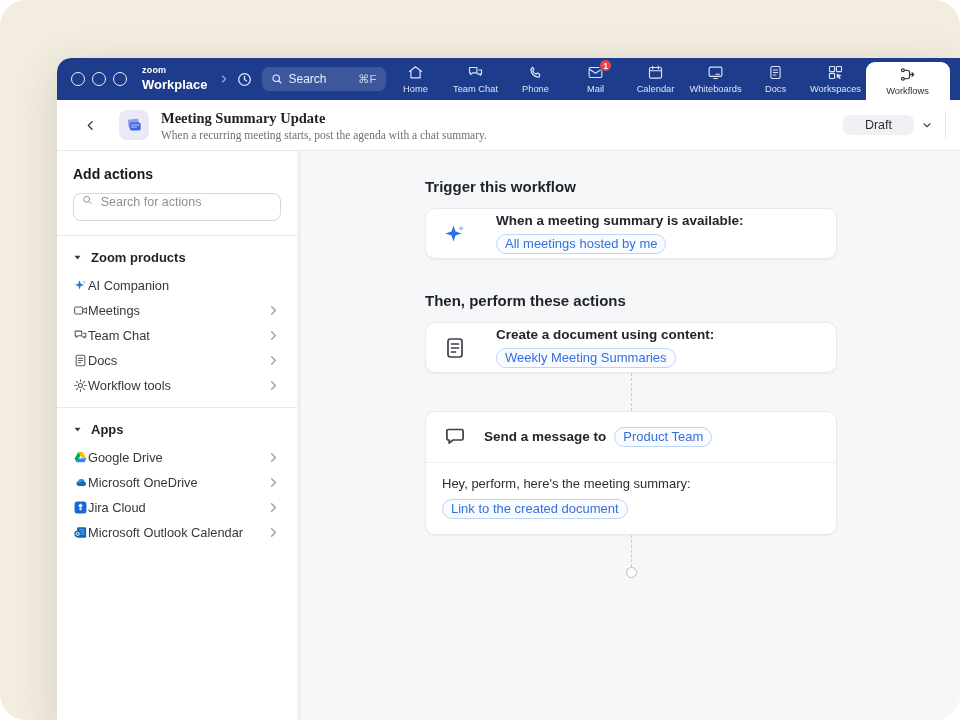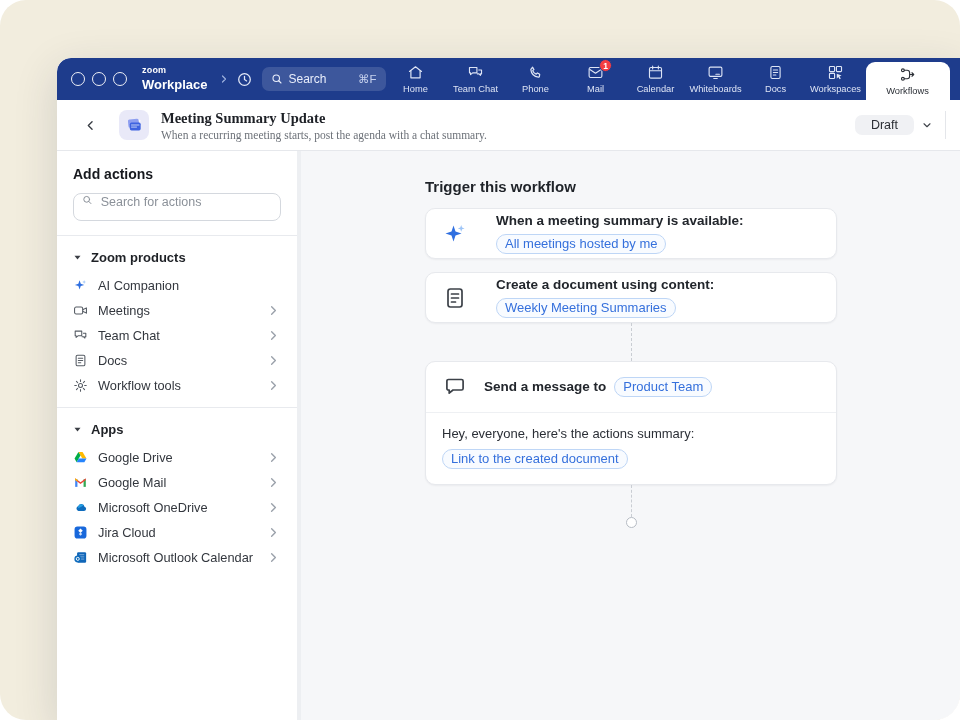--- a/index.html
+++ b/index.html
@@ -26,35 +26,35 @@
   .badge{position:absolute;top:-5px;right:-8px;background:#f43d43;color:#fff;font-size:8.5px;min-width:13px;height:13px;border-radius:7px;display:flex;align-items:center;justify-content:center;font-weight:700;padding:0 2px;border:1px solid #1e3c8c;box-sizing:border-box;}
 
   
   .header{height:50px;background:#fff;border-bottom:1px solid #e6e8ec;display:flex;align-items:center;padding:0 14px 0 20px;flex:0 0 auto;}
   .back{width:26px;height:26px;display:flex;align-items:center;justify-content:center;color:#3a3e45;cursor:pointer;}
   .appicon{width:30px;height:30px;border-radius:8px;background:#e9e9f8;margin-left:16px;display:flex;align-items:center;justify-content:center;flex:0 0 auto;}
   .htext{margin-left:12px;font-family:Liberation Serif, serif;}
   .htitle{font-size:14.5px;font-weight:700;color:#1d2026;}
   .hsub{font-size:11.5px;color:#6c7178;margin-top:2px;}
   .hright{margin-left:auto;display:flex;align-items:center;}
-  .draft{background:#f0f1f4;border-radius:7px;padding:3px 16px;font-size:12.5px;color:#2b2e34;font-weight:500;}
+  .draft{background:#f0f1f4;border-radius:7px;padding:3px 22px;font-size:12.5px;color:#2b2e34;font-weight:500;}
   .dchev{margin:0 12px 0 7px;color:#3f434a;display:flex;}
   .hdiv{width:1px;height:28px;background:#e4e6ea;}
 
   
   .bodyrow{flex:1;display:flex;min-height:0;}
   .sidebar{width:240px;background:#fff;border-right:4px solid #edeff2;flex:0 0 auto;padding-top:13px;}
   .sb-title{font-size:14px;font-weight:700;color:#17191e;padding:0 16px;margin:2px 0 11px;}
   .sb-search{margin:0 16px 14px;height:26px;border:1px solid #d4d8de;border-radius:8px;display:flex;align-items:flex-start;padding:0 8px;gap:6px;color:#878d96;background:#fff;}
   .sb-search input{border:0;outline:0;font-size:12.5px;width:100%;color:#33373e;background:transparent;font-family:inherit;}
   .sb-search input::placeholder{color:#8b9199;}
   .sb-div{height:1px;background:#e8eaee;margin:0 0 11px;}
   .sb-sec{display:flex;align-items:center;gap:9px;padding:3px 16px 8px;font-size:13px;font-weight:700;color:#1e2126;}
   .sb-sec svg{color:#3a3e44;}
-  .sb-item{display:flex;align-items:center;gap:10px;padding:0 16px;height:25px;font-size:12.8px;color:#33373e;cursor:pointer;}
+  .sb-item{display:flex;align-items:center;padding:0 16px;height:25px;font-size:12.8px;color:#33373e;cursor:pointer;}
   .sb-item svg{width:15px;height:15px;flex:0 0 auto;}
   .mono{color:#565c64;}
   .sb-item .chev{margin-left:auto;color:#9aa1aa;display:flex;}
   .sb-gap{height:9px;}
 
   
   .canvas{flex:1;background:#f6f7f9;overflow:hidden;}
   .flow{width:412px;margin-left:124px;padding-top:27px;}
   .flow-h{font-size:15px;font-weight:700;color:#1f2329;margin:0;}
   .card{background:#fff;border:1px solid #e7e9ed;border-radius:10px;box-shadow:0 1px 2px rgba(20,24,32,.05);box-sizing:border-box;}
@@ -333,34 +333,20 @@
             </svg>
           <span>Google Drive</span>
           <span class="chev">
               <svg width="11" height="11" viewBox="0 0 24 24" fill="none" stroke="currentColor" stroke-width="2.2" stroke-linecap="round" stroke-linejoin="round">
                 <path d="M9 6l6 6-6 6"></path>
               </svg>
             </span>
         </div>
         <div class="sb-item">
           <svg viewBox="0 0 24 24">
-              <path fill="#4285f4" d="M3.5 6.8h3.6V19H3.5z"></path>
-              <path fill="#34a853" d="M16.9 6.8h3.6V19h-3.6z"></path>
-              <path fill="#ea4335" d="M3.5 5L12 11.4 20.5 5l.0 3L12 14.3 3.5 8z"></path>
-              <path fill="#fbbc04" d="M3.5 5v3l3.6 2.7V7.7z"></path>
-            </svg>
-          <span>Google Mail</span>
-          <span class="chev">
-              <svg width="11" height="11" viewBox="0 0 24 24" fill="none" stroke="currentColor" stroke-width="2.2" stroke-linecap="round" stroke-linejoin="round">
-                <path d="M9 6l6 6-6 6"></path>
-              </svg>
-            </span>
-        </div>
-        <div class="sb-item">
-          <svg viewBox="0 0 24 24">
               <path fill="#0f6cbd" d="M8.6 17.5h9a3.4 3.4 0 0 0 .8-6.7 5.2 5.2 0 0 0-9.9-1.2 4.1 4.1 0 0 0 .1 7.9z"></path>
               <path fill="#28a8ea" d="M8.5 9.6a5.2 5.2 0 0 1 8.4-1.1l-4.2 2.6-4.6 2z" opacity=".85"></path>
             </svg>
           <span>Microsoft OneDrive</span>
           <span class="chev">
               <svg width="11" height="11" viewBox="0 0 24 24" fill="none" stroke="currentColor" stroke-width="2.2" stroke-linecap="round" stroke-linejoin="round">
                 <path d="M9 6l6 6-6 6"></path>
               </svg>
             </span>
         </div>
@@ -403,20 +389,21 @@
                   <path d="M10.5 3.5l2 6 6 2-6 2-2 6-2-6-6-2 6-2z" fill="#2f6fe0"></path>
                   <path d="M18.2 3l.9 2.5 2.5.9-2.5.9-.9 2.5-.9-2.5-2.5-.9 2.5-.9z" fill="#9ec5f7"></path>
                 </svg>
             </span>
             <div>
               <div class="ctitle">When a meeting summary is available:</div>
               <span class="chip below">All meetings hosted by me</span>
             </div>
           </div>
 
+          <h3 class="flow-h mt33">Then, perform these actions</h3>
 
           <div class="card cardrow mt13">
             <span class="cicon">
               <svg viewBox="0 0 24 24" fill="none" stroke="currentColor" stroke-width="1.7" stroke-linecap="round">
                   <rect x="5" y="3" width="14" height="18" rx="2.4"></rect>
                   <path d="M8.5 8h7M8.5 12h7M8.5 16h4"></path>
                 </svg>
             </span>
             <div>
               <div class="ctitle">Create a document using content:</div>
@@ -431,21 +418,21 @@
               <span class="cicon">
                 <svg viewBox="0 0 24 24" fill="none" stroke="currentColor" stroke-width="1.7" stroke-linejoin="round">
                     <path d="M5.5 4.5h13c.9 0 1.6.7 1.6 1.6v7.3c0 .9-.7 1.6-1.6 1.6H10l-3.8 3.2V15H5.5c-.9 0-1.6-.7-1.6-1.6V6.1c0-.9.7-1.6 1.6-1.6z"></path>
                   </svg>
               </span>
               <div>
                 <span class="ctitle">Send a message to</span><span class="chip inline">Product Team</span>
               </div>
             </div>
             <div class="row2">
-              <div class="btext">Hey, everyone, here's the actions summary:</div>
+              <div class="btext">Hey, perform, here's the meeting summary:</div>
               <span class="chip">Link to the created document</span>
             </div>
           </div>
 
           <div class="conn short"></div>
           <div class="dot"></div>
         </div>
       </div>
 
     </div>

